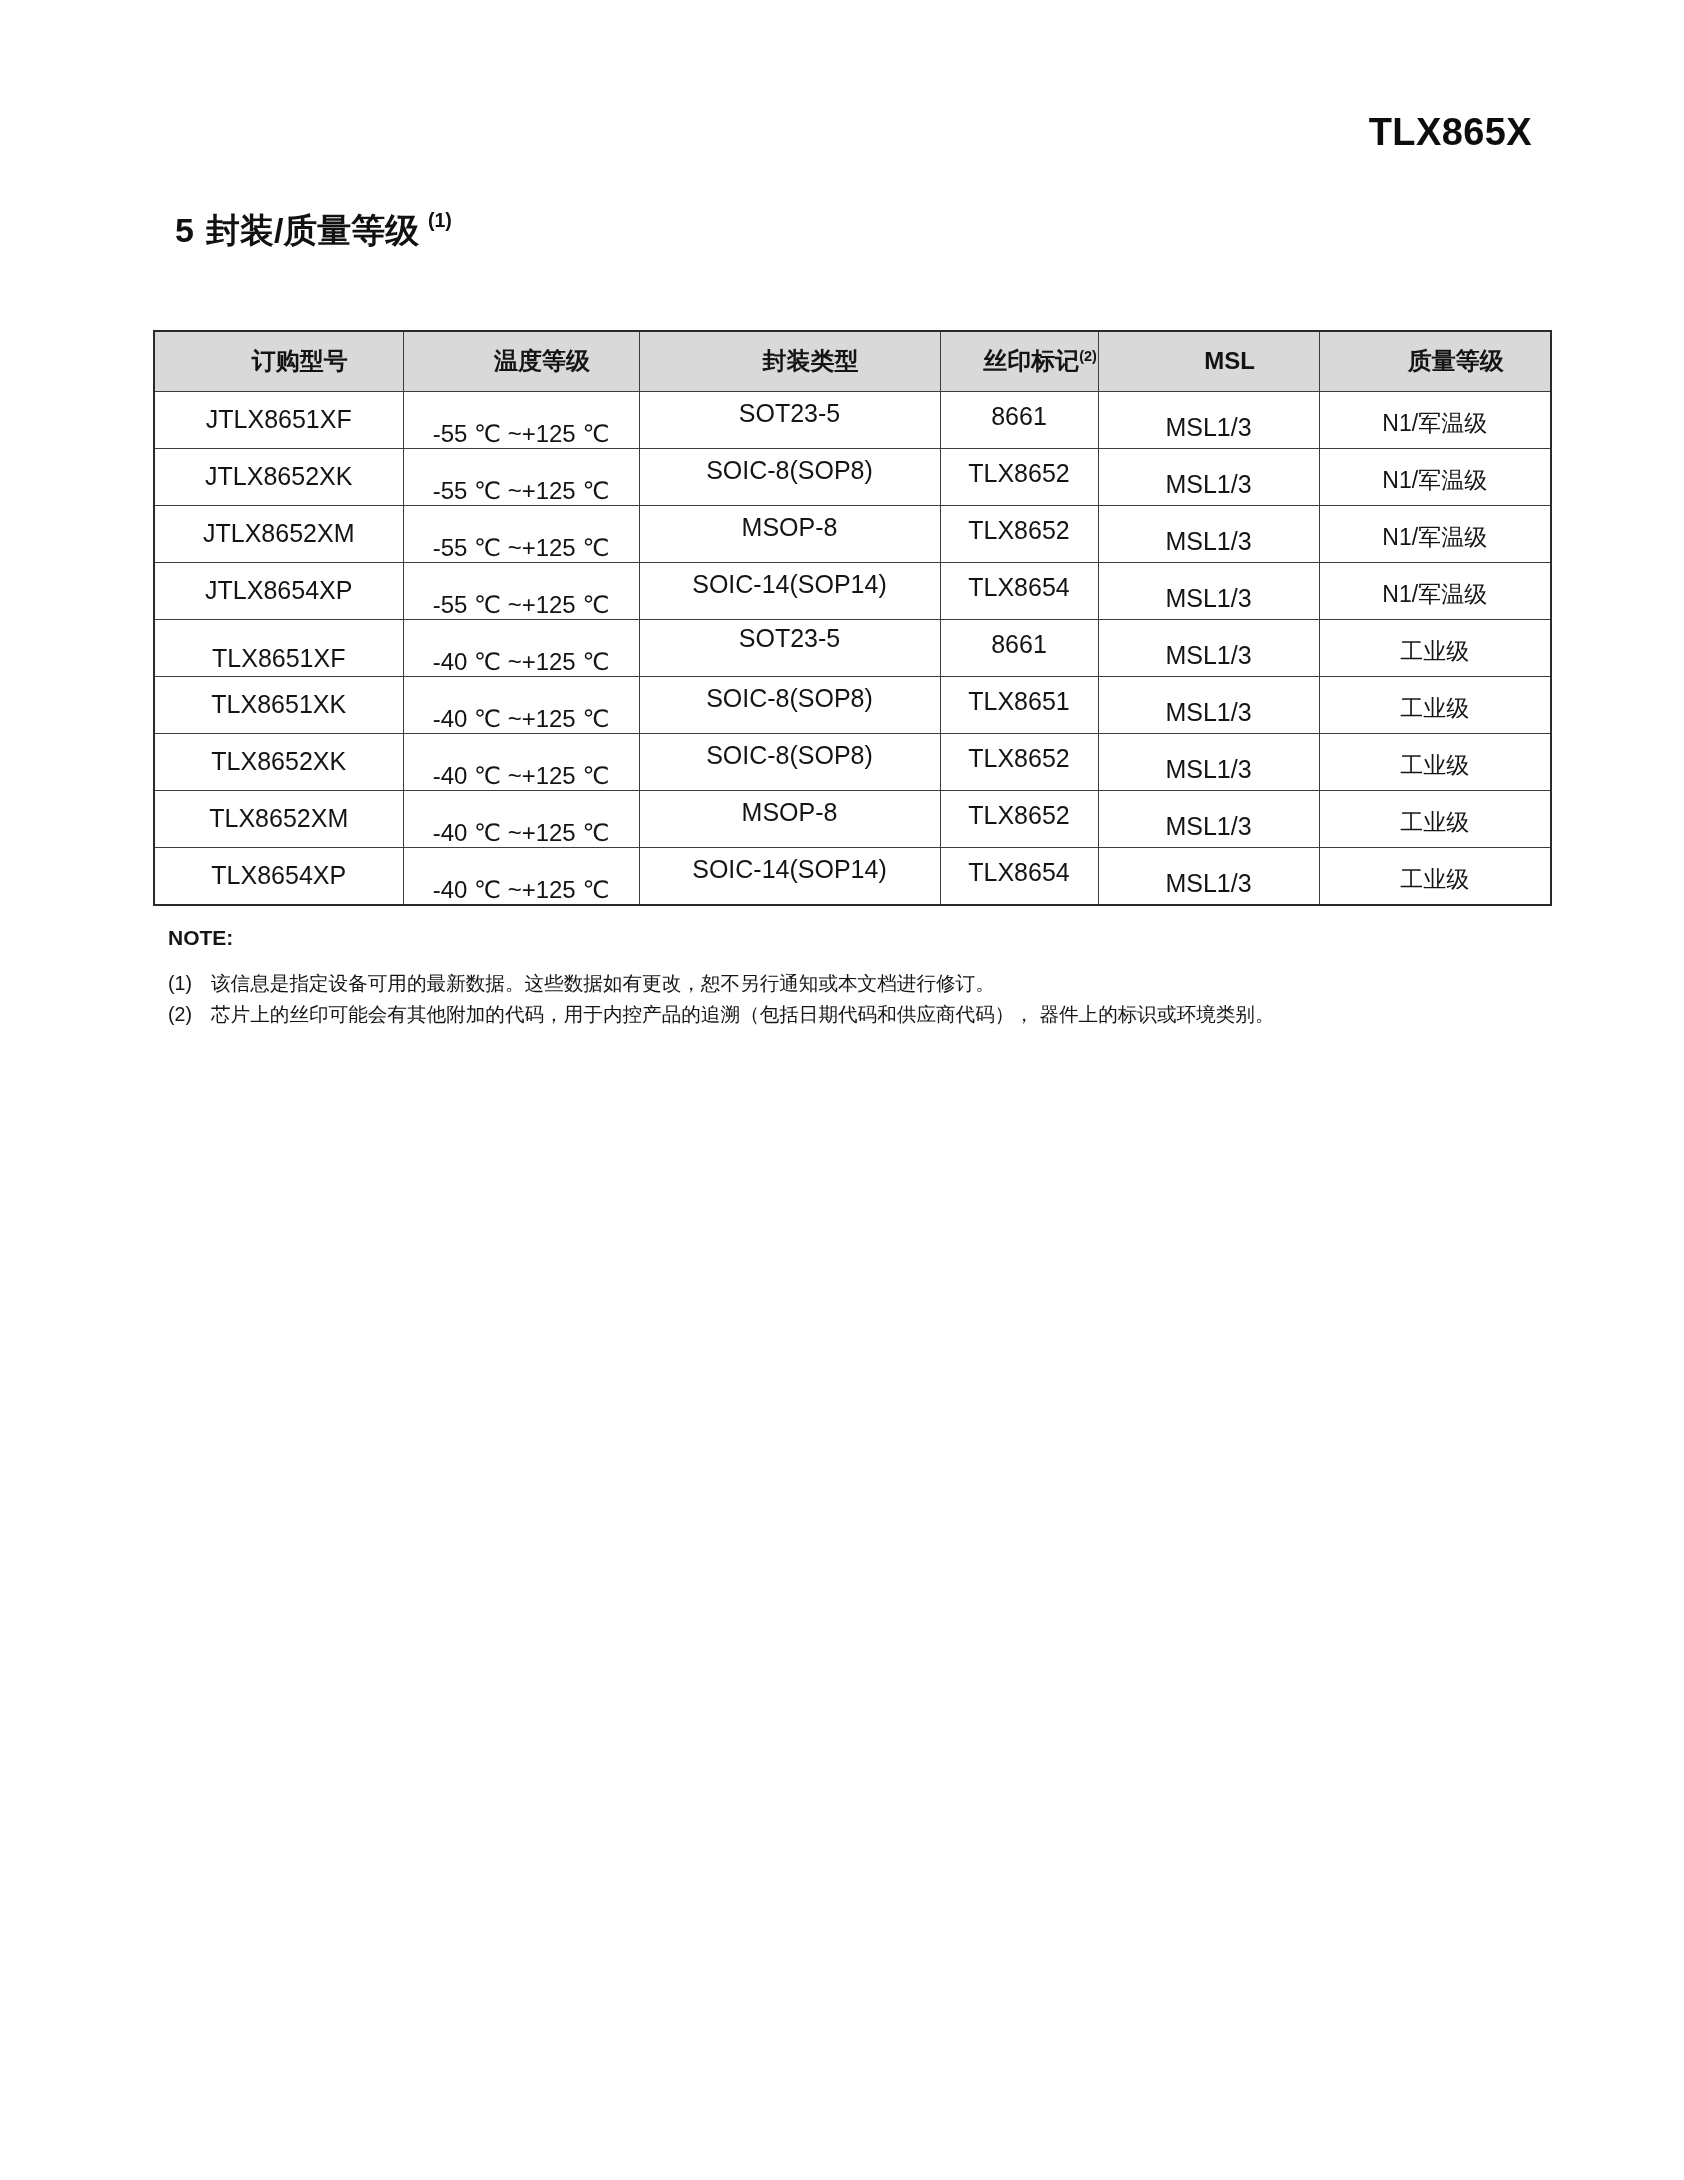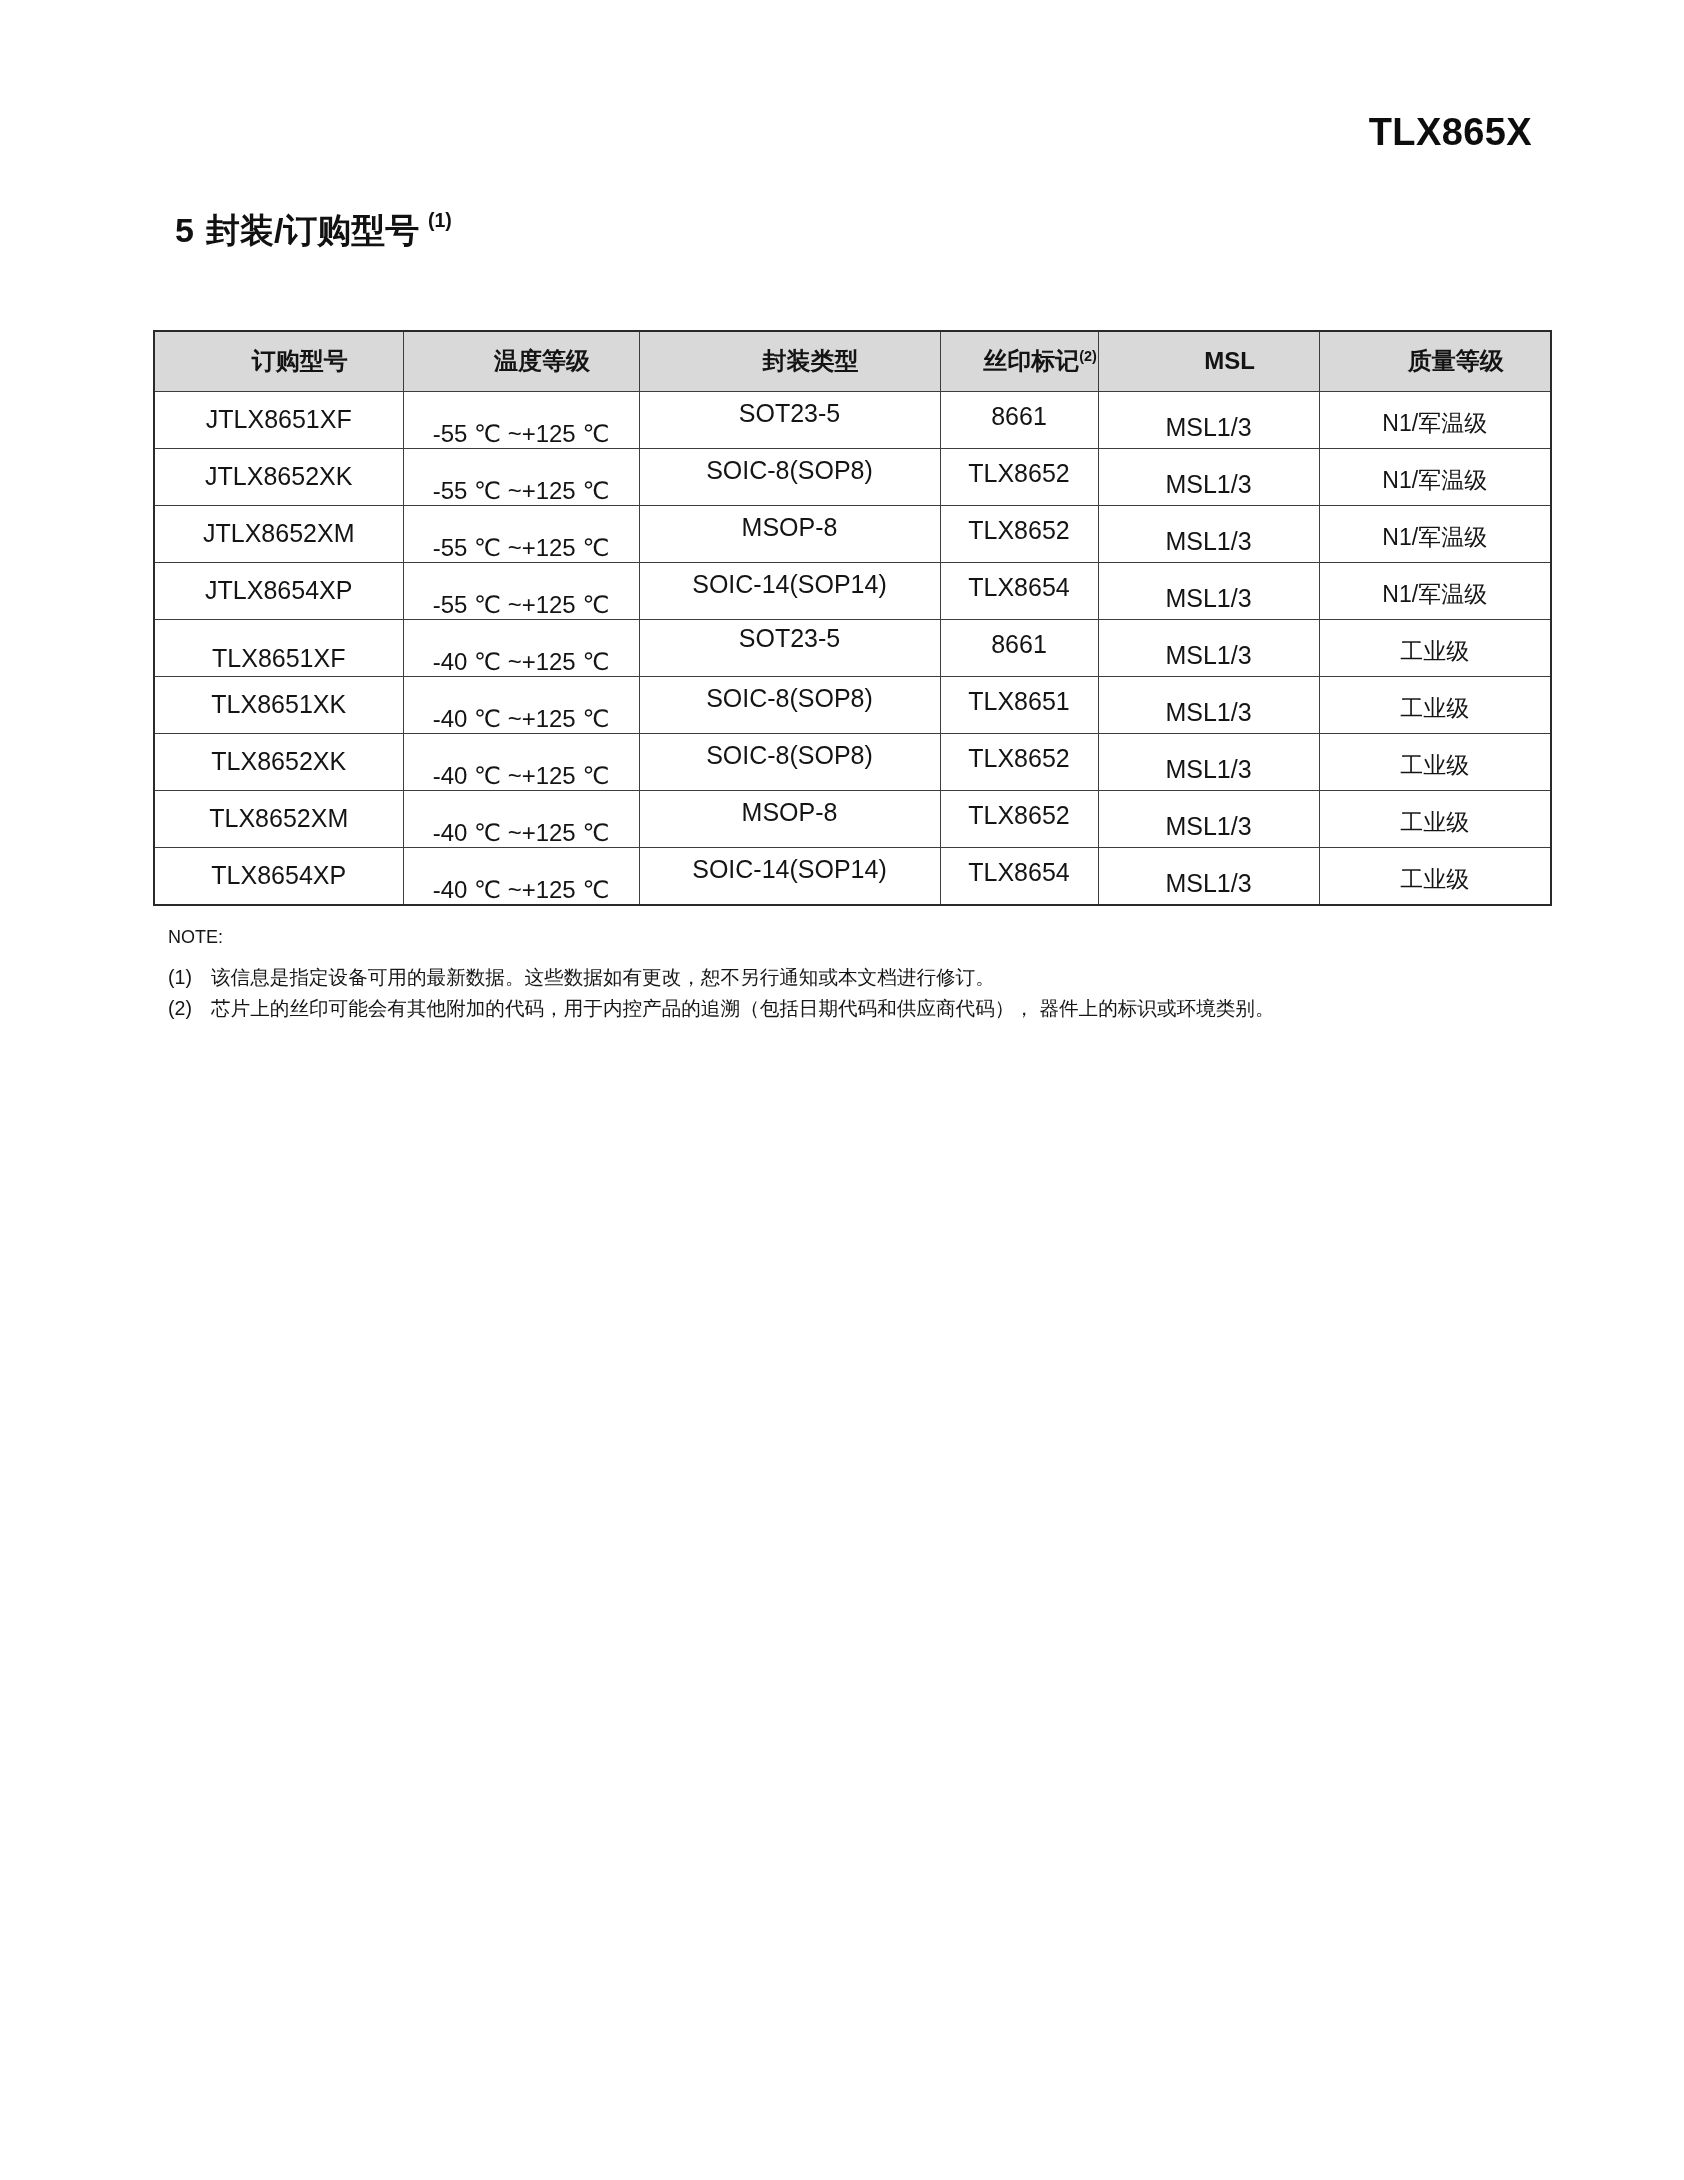--- a/index.html
+++ b/index.html
@@ -91,21 +91,21 @@
   tbody tr:nth-child(10) td.col-3 { padding-bottom: 19px; }
 
   
   .notes {
     position: absolute;
     left: 168px;
     top: 925px;
     width: 1380px;
     color: #161616;
   }
-  .notes-label { font-size: 18px; line-height: 25.6px; margin-bottom: 11px; }
+  .notes-label { font-size: 21px; line-height: 25.6px; margin-bottom: 17px; font-weight: bold; }
   .note-item { display: flex; align-items: flex-start; line-height: 31.5px; font-size: 19.6px; }
   .note-num { flex: none; width: 43px; }
   .note-text { flex: 1; white-space: nowrap; }
 
   
   .footer-rule {
     position: absolute;
     left: 153px;
     top: 2055px;
     width: 1371px;
@@ -132,21 +132,21 @@
   }
 </style>
 </head>
 <body>
 
 <div class="page">
 
   <div class="doc-title">TLX865X</div>
 
   <h2 class="section-heading">
-    <span class="sec-num">5</span><span>封装/订购型号</span><sup>(1)</sup>
+    <span class="sec-num">5</span><span>封装/质量等级</span><sup>(1)</sup>
   </h2>
 
   <table class="order-table">
     <colgroup>
       <col style="width:249px">
         <col style="width:236px">
         <col style="width:301px">
       <col style="width:158px">
         <col style="width:221px">
         <col style="width:232px">

